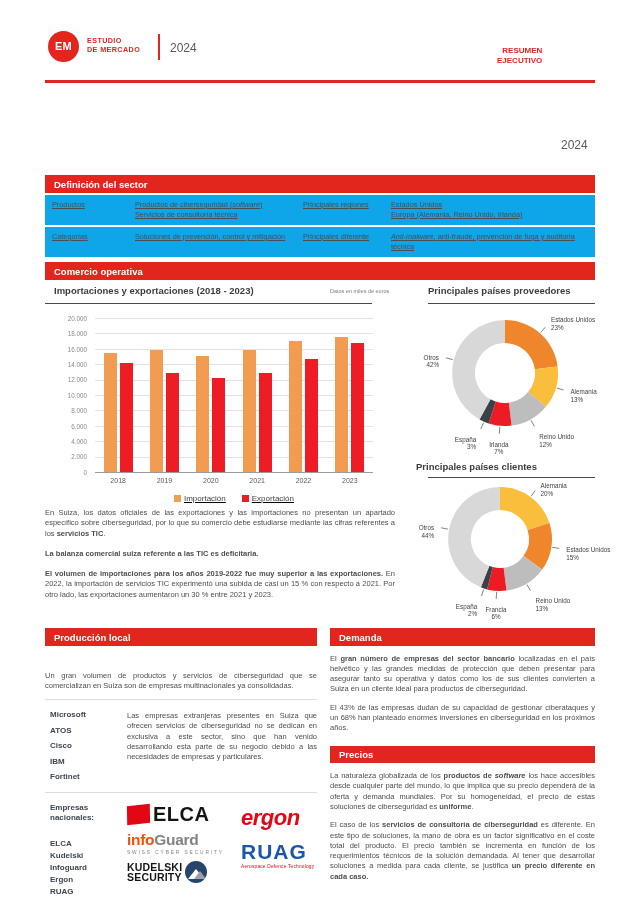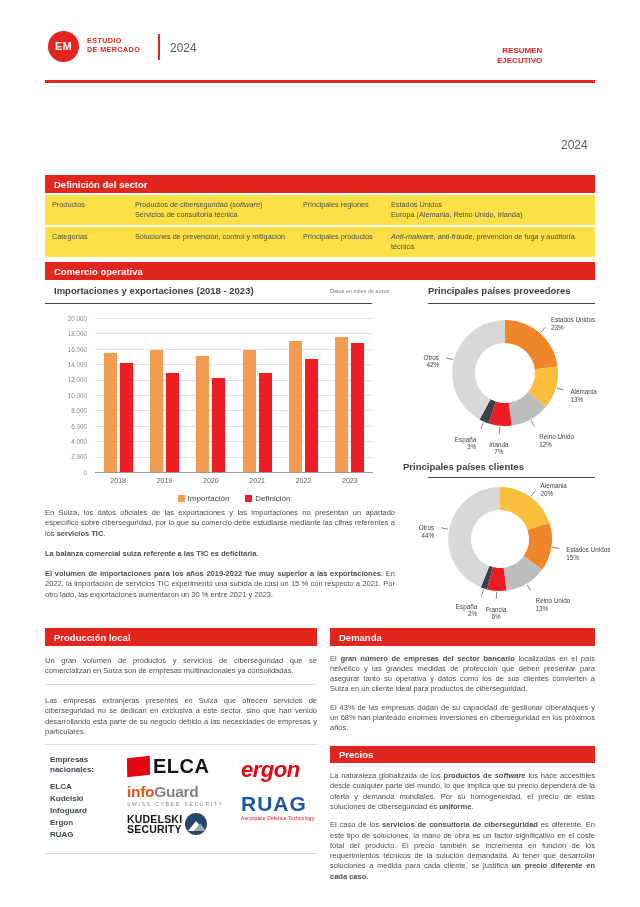--- a/index.html
+++ b/index.html
@@ -16,21 +16,21 @@
   .resumen { left:497px; top:46px; color:#E3261D; font-size:8px; line-height:9.5px; font-weight:bold;text-align:right; }
   .title-rule { left:45px; top:80px; width:550px; height:2.5px; background:#E3261D; }
   .doc-title { left:45px; top:98px; width:430px; color:#E3261D; font-size:22.5px; line-height:26px; font-weight:bold; }
   .title-year { left:561px; top:138px; color:#58595B; font-size:12px; }
 
   
   .section-bar { background:#E3261D; color:#fff; font-size:9.5px; font-weight:bold; padding:3.5px 9px; height:17.5px; }
 
   
   .def-table { left:45px; top:195px; width:550px; }
-  .def-row { display:flex; background:#fde047; padding:5px 0 5px 0; }
+  .def-row { display:flex; background:#0ea5e9; padding:5px 0 5px 0;text-decoration:underline; }
   .def-row + .def-row { margin-top:2px; }
   .def-c1 { width:90px; padding-left:7px; }
   .def-c2 { width:168px; }
   .def-c3 { width:88px; }
   .def-c4 { flex:1; padding-right:8px; }
   .def-table div { font-size:7.3px; line-height:10px; color:#4D4D4F; white-space:pre-line; }
 
   .chart-heading { font-size:9.5px; font-weight:bold; color:#3C3C3B; }
   .chart-note { font-size:5.5px; color:#7C7C7C; }
   .heading-rule { height:1px; background:#4A4A4A; }
@@ -52,21 +52,21 @@
   .para { font-size:7.5px; line-height:10.3px; color:#4D4D4F; text-align:justify; }
   .text-block { left:45px; top:508px; width:350px; }
   .text-block .para { margin-bottom:10px; }
 
   .col-left { left:45px; top:628px; width:272px; }
   .col-right { left:330px; top:628px; width:265px; }
   .divider { height:1px; background:#DCDCDC; }
   .companies { width:82px; padding-left:5px; }
   .company-item { font-size:8px; font-weight:bold; color:#3F4650; line-height:15.5px; }
   .nat-item { font-size:8px; font-weight:bold; color:#3F4650; line-height:12px; }
-  .nat-label { font-size:8px; font-weight:bold; color:#3F4650; line-height:10px; margin-bottom:6px; white-space:pre-line; }
+  .nat-label { font-size:8px; font-weight:bold; color:#3F4650; line-height:10px; margin-bottom:15px; white-space:pre-line; }
 
   
   .logos { flex:1; display:flex; gap:10px; }
   .logo-col1 { width:104px; }
   .logo-col2 { flex:1; }
   .elca-logo { display:flex; align-items:center; gap:3px; }
   .elca-mark { width:23px; height:19px; background:#E30613; transform:rotate(-6deg) skewX(-5deg); }
   .elca-text { font-size:20px; font-weight:900; color:#141414; letter-spacing:.5px; }
   .infoguard-logo { margin-top:5px; }
   .ig-main { font-size:15.5px; font-weight:bold; letter-spacing:-.3px; }
@@ -112,21 +112,21 @@
       <div class="def-c1">Productos</div>
       <div class="def-c2"><span>Productos de ciberseguridad (</span><span style="font-style: italic;">software</span><span>)
 Servicios de consultoría técnica</span></div>
       <div class="def-c3">Principales regiones</div>
       <div class="def-c4"><span>Estados Unidos
 Europa (Alemania, Reino Unido, Irlanda)</span></div>
     </div>
     <div class="def-row">
       <div class="def-c1">Categorías</div>
       <div class="def-c2"><span>Soluciones de prevención, control y mitigación</span></div>
-      <div class="def-c3">Principales productos</div>
+      <div class="def-c3">Principales diferente</div>
       <div class="def-c4"><span style="font-style: italic;">Anti-malware</span><span>, anti-fraude, prevención de fuga y auditoría técnica</span></div>
     </div>
   </div>
 
   <div class="abs section-bar" style="left:45px; top:262px; width:550px;">Comercio operativa</div>
 
   <div class="abs chart-heading" style="left:54px; top:285px;">Importaciones y exportaciones (2018 - 2023)</div>
   <div class="abs chart-note" style="left:330px; top:288px;">Datos en miles de euros</div>
   <div class="abs heading-rule" style="left:45px; top:303px; width:327px;"></div>
 
@@ -167,28 +167,28 @@
       <div class="xlabel" style="left: 142.7px; width: 46.3px; top: 167px;">2020</div>
       <div class="bar" style="left: 197.7px; top: 40.3px; width: 13px; height: 121.7px; background: rgb(242, 156, 82);"></div>
       <div class="bar" style="left: 213.7px; top: 62.7px; width: 13px; height: 99.3px; background: rgb(238, 28, 37);"></div>
       <div class="xlabel" style="left: 189px; width: 46.3px; top: 167px;">2021</div>
       <div class="bar" style="left: 244px; top: 31.1px; width: 13px; height: 130.9px; background: rgb(242, 156, 82);"></div>
       <div class="bar" style="left: 260px; top: 48.8px; width: 13px; height: 113.2px; background: rgb(238, 28, 37);"></div>
       <div class="xlabel" style="left: 235.3px; width: 46.3px; top: 167px;">2022</div>
       <div class="bar" style="left: 290.3px; top: 26.5px; width: 13px; height: 135.5px; background: rgb(242, 156, 82);"></div>
       <div class="bar" style="left: 306.3px; top: 32.6px; width: 13px; height: 129.4px; background: rgb(238, 28, 37);"></div>
       <div class="xlabel" style="left: 281.7px; width: 46.3px; top: 167px;">2023</div>
-      <div class="chart-legend" style="top: 184px;">
+      <div class="chart-legend" style="top: 184px; text-decoration: underline;">
         <div class="legend-item">
           <div class="legend-swatch" style="background: rgb(242, 156, 82);"></div>
           <span>Importación</span>
         </div>
         <div class="legend-item">
           <div class="legend-swatch" style="background: rgb(238, 28, 37);"></div>
-          <span>Definición</span>
+          <span>Exportación</span>
         </div>
       </div>
     </div>
 
   <div class="abs" style="left:420px; top:306px; width:220px; height:152px;"><svg width="220" height="152">
         <path d="M85.0 14.0 A53 53 0 0 1 137.6 60.4 L114.8 63.2 A30 30 0 0 0 85.0 37.0 Z" fill="#F0862B"></path>
         <line x1="120.7" y1="26.5" x2="125.3" y2="21.2" stroke="#4D4D4F" stroke-width="0.7"></line>
         <text x="131.0" y="16.2" text-anchor="start" class="donut-label"><tspan x="131.0">Estados Unidos</tspan><tspan x="131.0" dy="7.5">23%</tspan></text>
         <path d="M137.6 60.4 A53 53 0 0 1 125.8 100.8 L108.1 86.1 A30 30 0 0 0 114.8 63.2 Z" fill="#F9BE3C"></path>
         <line x1="136.9" y1="82.1" x2="143.6" y2="84.0" stroke="#4D4D4F" stroke-width="0.7"></line>
@@ -200,21 +200,21 @@
         <line x1="79.9" y1="120.8" x2="79.3" y2="127.7" stroke="#4D4D4F" stroke-width="0.7"></line>
         <text x="78.9" y="140.7" text-anchor="middle" class="donut-label"><tspan x="78.9">Irlanda</tspan><tspan x="78.9" dy="7.5">7%</tspan></text>
         <path d="M68.6 117.4 A53 53 0 0 1 59.5 113.4 L70.5 93.3 A30 30 0 0 0 75.7 95.5 Z" fill="#3A4149"></path>
         <line x1="63.6" y1="116.6" x2="60.8" y2="123.0" stroke="#4D4D4F" stroke-width="0.7"></line>
         <text x="56.2" y="135.7" text-anchor="end" class="donut-label"><tspan x="56.2">España</tspan><tspan x="56.2" dy="7.5">3%</tspan></text>
         <path d="M59.5 113.4 A53 53 0 0 1 85.0 14.0 L85.0 37.0 A30 30 0 0 0 70.5 93.3 Z" fill="#D8D8D8"></path>
         <line x1="32.7" y1="53.6" x2="25.9" y2="51.8" stroke="#4D4D4F" stroke-width="0.7"></line>
         <text x="19.0" y="53.8" text-anchor="end" class="donut-label"><tspan x="19.0">Otros</tspan><tspan x="19.0" dy="7.5">42%</tspan></text>
       </svg></div>
 
-  <div class="abs chart-heading" style="left:403px; top:461px;">Principales países clientes</div>
+  <div class="abs chart-heading" style="left:416px; top:461px;">Principales países clientes</div>
   <div class="abs heading-rule" style="left:428px; top:477px; width:167px;"></div>
   <div class="abs" style="left:418px; top:480px; width:222px; height:158px;"><svg width="222" height="158">
         <path d="M82.0 7.0 A52 52 0 0 1 131.5 42.9 L109.6 50.0 A29 29 0 0 0 82.0 30.0 Z" fill="#F9BE3C"></path>
         <line x1="113.2" y1="16.1" x2="117.3" y2="10.5" stroke="#4D4D4F" stroke-width="0.7"></line>
         <text x="122.6" y="8.0" text-anchor="start" class="donut-label"><tspan x="122.6">Alemania</tspan><tspan x="122.6" dy="7.5">20%</tspan></text>
         <path d="M131.5 42.9 A52 52 0 0 1 124.1 89.6 L105.5 76.0 A29 29 0 0 0 109.6 50.0 Z" fill="#F0862B"></path>
         <line x1="134.3" y1="67.3" x2="141.3" y2="68.4" stroke="#4D4D4F" stroke-width="0.7"></line>
         <text x="148.2" y="72.0" text-anchor="start" class="donut-label"><tspan x="148.2">Estados Unidos</tspan><tspan x="148.2" dy="7.5">15%</tspan></text>
         <path d="M124.1 89.6 A52 52 0 0 1 88.5 110.6 L85.6 87.8 A29 29 0 0 0 105.5 76.0 Z" fill="#BDBDBD"></path>
         <line x1="109.0" y1="104.6" x2="112.5" y2="110.6" stroke="#4D4D4F" stroke-width="0.7"></line>
@@ -231,23 +231,30 @@
       </svg></div>
 
   <div class="abs text-block">
     <p class="para"><span>En Suiza, los datos oficiales de las exportaciones y las importaciones no presentan un apartado específico sobre ciberseguridad, por lo que su comercio debe estudiarse mediante las cifras referentes a los </span><span style="font-weight: bold;">servicios TIC</span><span>.</span></p>
     <p class="para"><span style="font-weight: bold;">La balanza comercial suiza referente a las TIC es deficitaria.</span></p>
     <p class="para"><span style="font-weight: bold;">El volumen de importaciones para los años 2019-2022 fue muy superior a las exportaciones.</span><span> En 2022, la importación de servicios TIC experimentó una subida de casi un 15 % con respecto a 2021. Por otro lado, las exportaciones aumentaron un 30 % entre 2021 y 2023.</span></p>
   </div>
 
   <div class="abs col-left">
     <div class="section-bar">Producción local</div>
-    <p class="para" style="margin-top:10px;"><span>Un gran volumen de productos y servicios de ciberseguridad que se comercializan en Suiza son de empresas multinacionales ya consolidadas.</span></p>
+    <p class="para" style="margin-top:25px;"><span>Un gran volumen de productos y servicios de ciberseguridad que se comercializan en Suiza son de empresas multinacionales ya consolidadas.</span></p>
     <div class="divider" style="margin-top:8px;"></div>
     <div style="display:flex; margin-top:7px;">
+      <div class="companies">
+          <div class="company-item">Microsoft</div>
+          <div class="company-item">ATOS</div>
+          <div class="company-item">Cisco</div>
+          <div class="company-item">IBM</div>
+          <div class="company-item">Fortinet</div>
+        </div>
       <p class="para" style="flex:1; margin-top:4px;"><span>Las empresas extranjeras presentes en Suiza que ofrecen servicios de ciberseguridad </span><span style="font-weight: normal;">no se dedican en exclusiva a este sector</span><span>, sino que han venido desarrollando esta parte de su negocio debido a las necesidades de empresas y particulares.</span></p>
     </div>
     <div class="divider" style="margin-top:7px;"></div>
     <div style="display:flex; margin-top:10px;">
       <div class="companies">
         <div class="nat-label">Empresas
 nacionales:</div>
         <div>
             <div class="nat-item">ELCA</div>
             <div class="nat-item">Kudelski</div>

